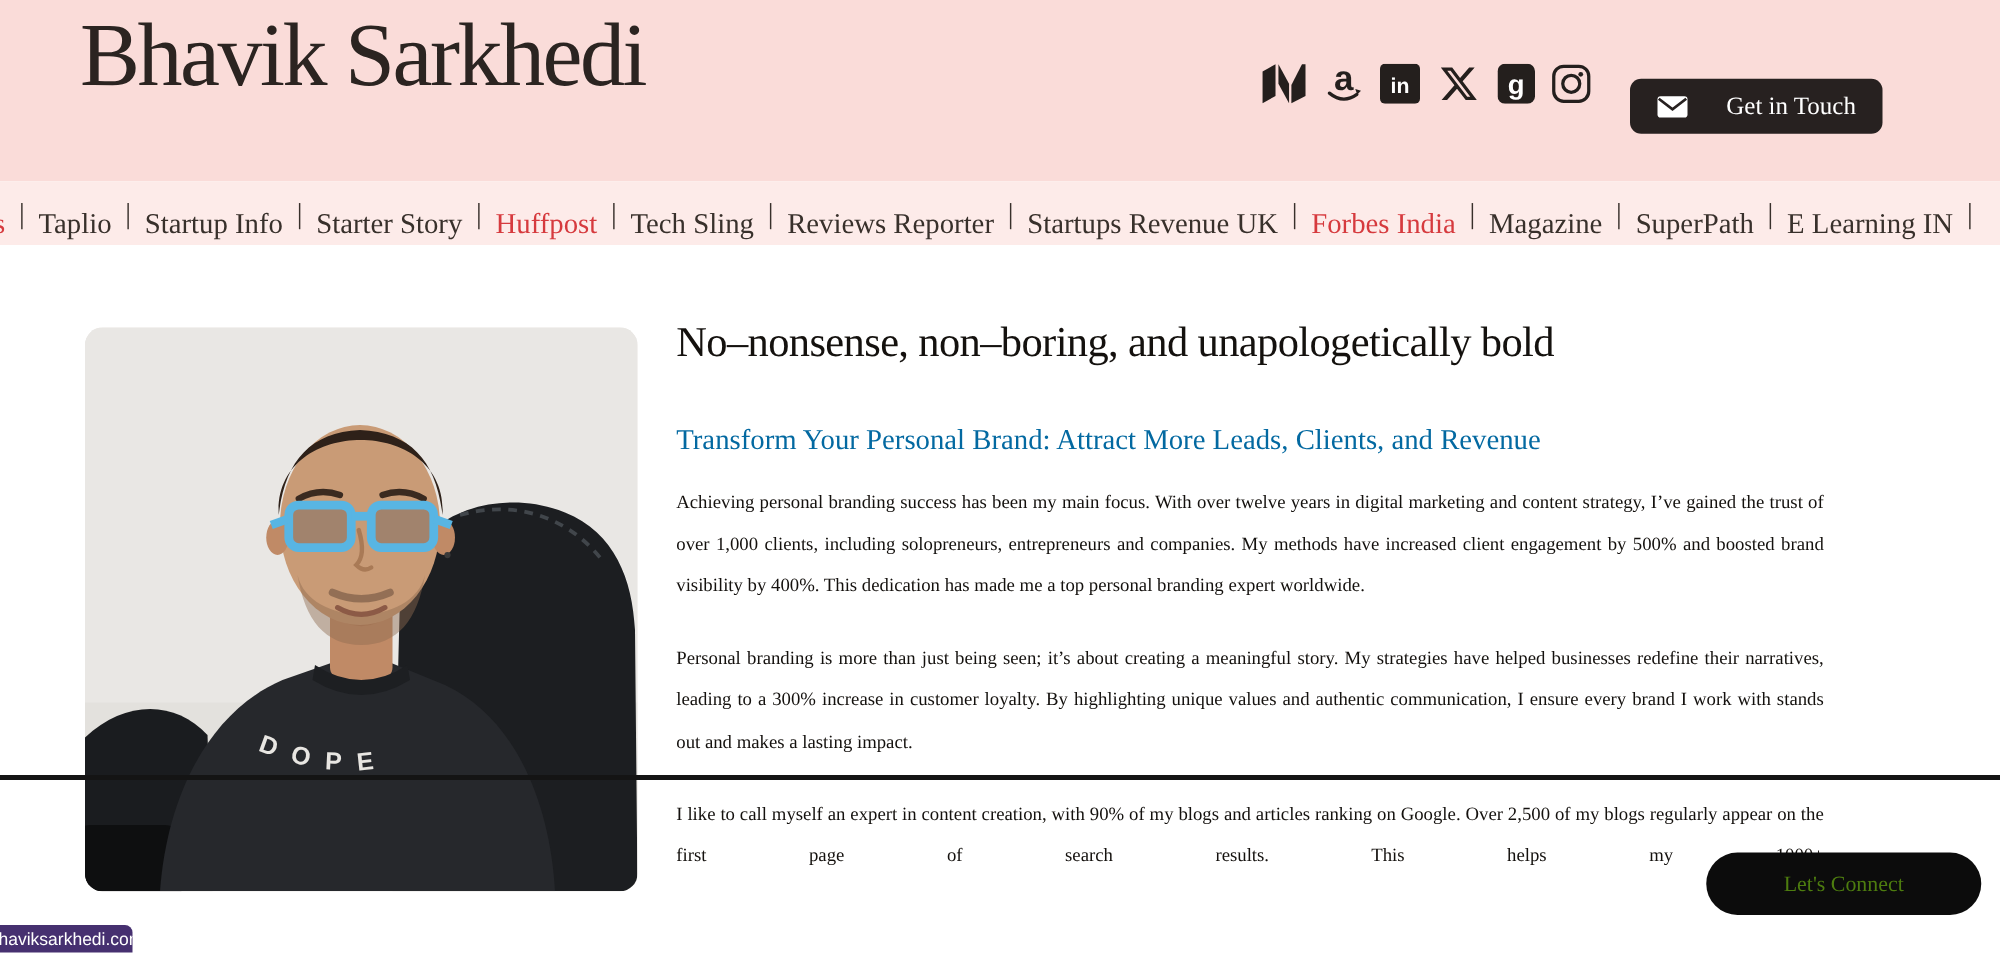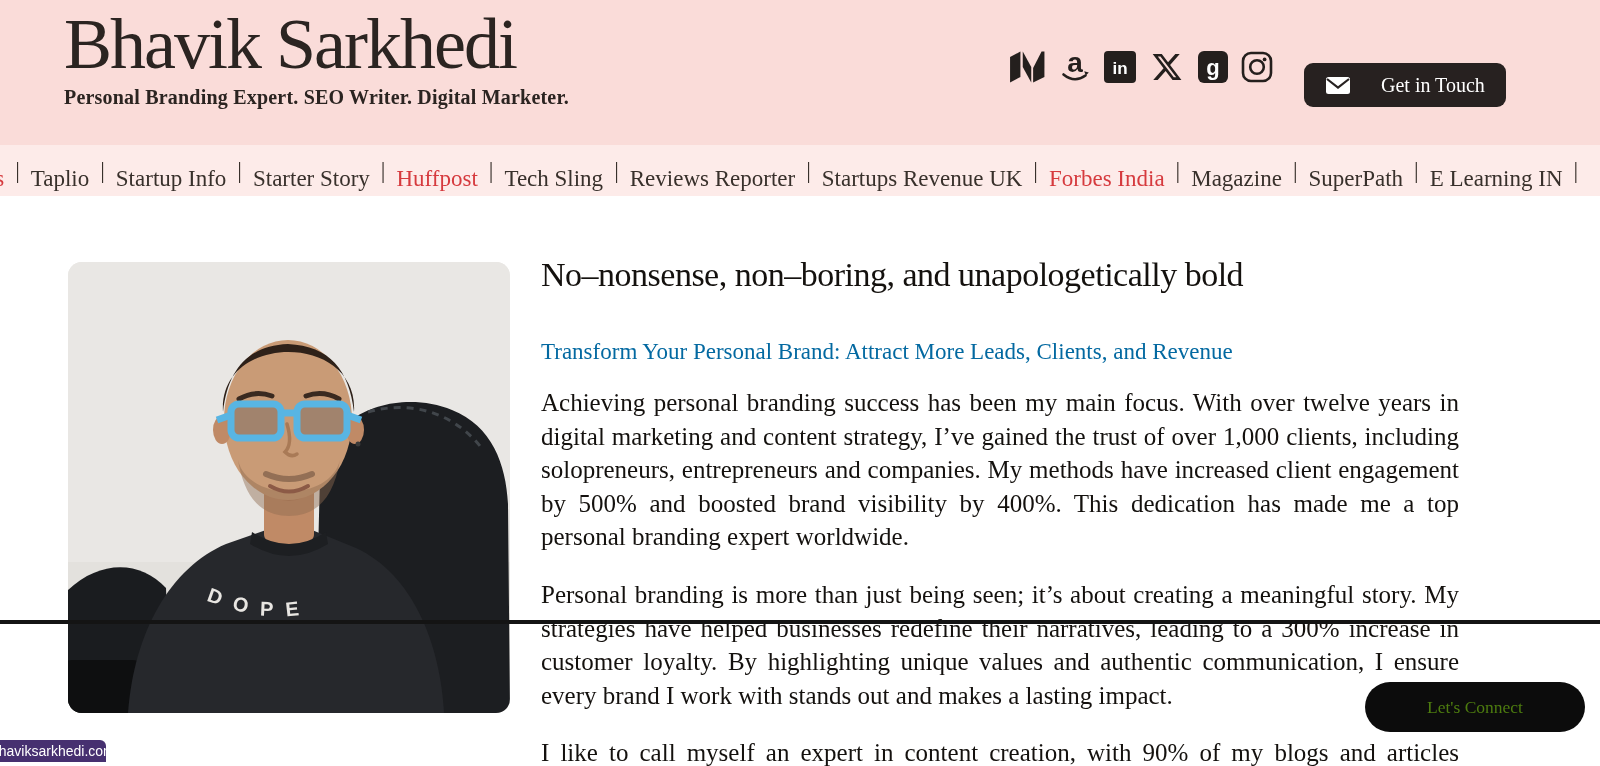--- a/index.html
+++ b/index.html
@@ -36,21 +36,21 @@
   .sep { margin:0 11px; color:#38302b; }
 
   
   .photo {
     position:absolute; left:68px; top:262px; width:442px; height:451px;
     border-radius:14px; overflow:hidden; background:#e9e7e4;
   }
   .copy { position:absolute; left:541px; top:256px; width:918px; }
   .h-main { font-size:34px; font-weight:400; letter-spacing:-.5px; line-height:38px; color:#14110e; margin-bottom:24px; }
   .h-sub  { font-size:23px; font-weight:400; line-height:28px; color:#0369a1; margin-bottom:20px;margin-top:44px; }
-  .copy p { font-size:25px; line-height:33.6px; text-align:justify; color:#14110e; margin-bottom:24px; }
+  .copy p { font-size:15px; line-height:33.6px; text-align:justify; color:#14110e; margin-bottom:24px; }
   .copy p.cut { text-align-last:justify; margin-bottom:0; }
 
   
   .lets-connect {
     position:absolute; left:1365px; top:682px; width:220px; height:50px; border:none; z-index:6;
     border-radius:26px; background:#0c0c0c; color:#4d7c0f; font-family:"Liberation Serif",serif;
     font-size:17.5px; display:flex; align-items:center; justify-content:center; cursor:pointer;
   }
   .status-tooltip {
     position:absolute; left:0; top:740px; height:22px; width:106px; z-index:7;
@@ -62,21 +62,20 @@
   .bottom-line { position:absolute; left:0; bottom:0; width:1600px; height:4px; background:#141414; }
 </style>
 </head>
 <body>
 
 <div class="screen">
 
   <header class="header">
     <div class="brand">
       <h1 class="site-title">Bhavik Sarkhedi</h1>
-      <p class="tagline">Personal Branding Expert. SEO Writer. Digital Marketer.</p>
     </div>
 
     <div class="header-right">
       <a class="social">
         <svg width="38" height="32" viewBox="0 0 40 34">
           <path class="ic" d="M2 6.5 L13 .5 V27.5 L2 33.5 Z"></path>
           <path class="ic" d="M15.5 .5 L24.5 17 V33.5 L15.5 17 Z"></path>
           <path class="ic" d="M26.5 18 L35.5 .5 H38.5 V27.5 L26.5 33.5 Z"></path>
         </svg>
       </a>

